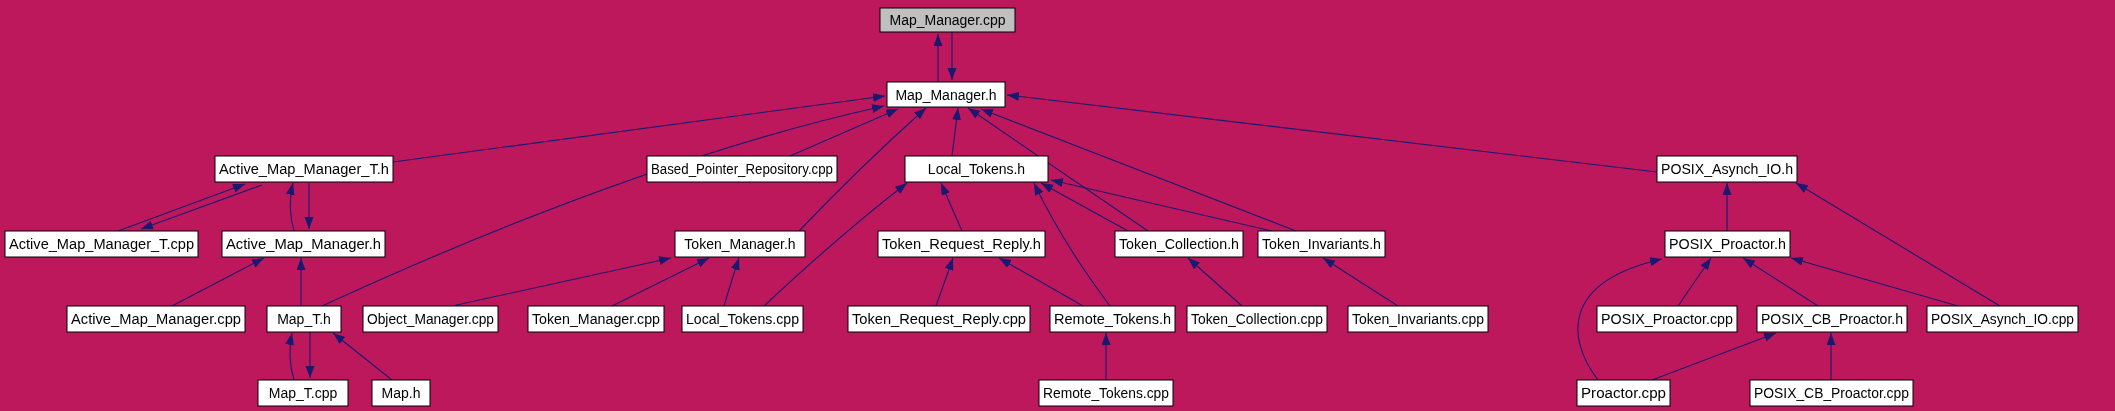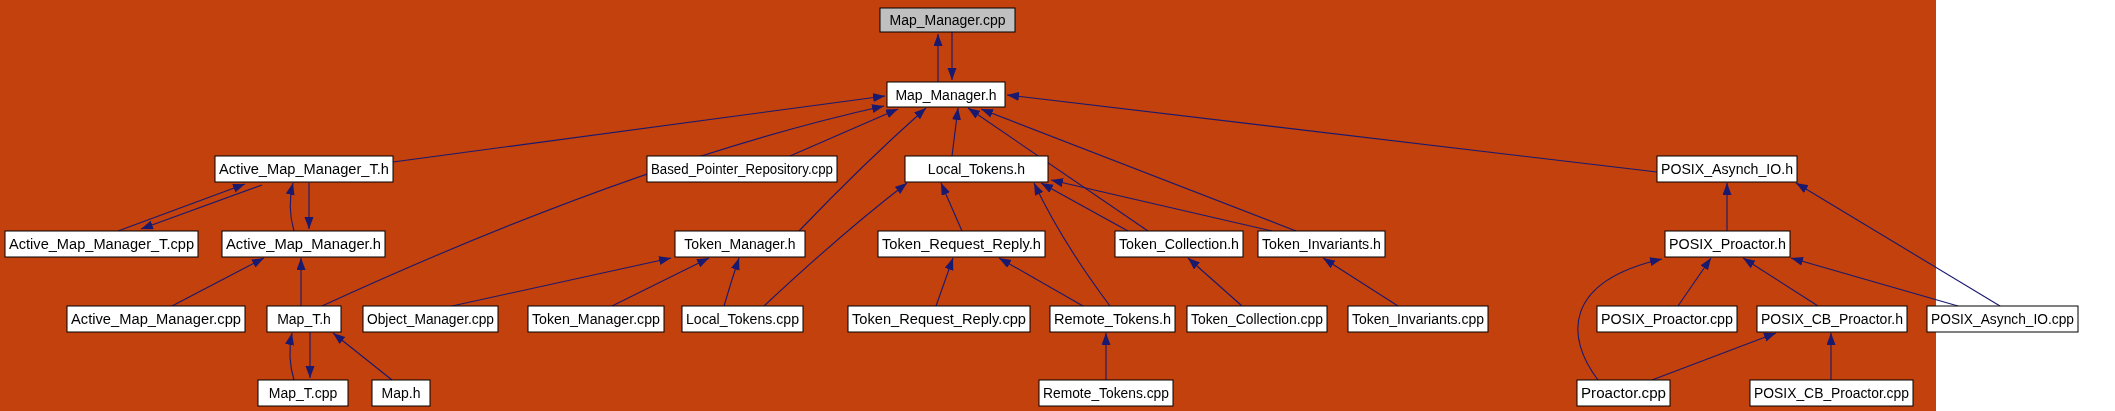--- a/index.html
+++ b/index.html
@@ -2,23 +2,23 @@
 <html><head>
 <meta charset="utf-8">
 <style>
   html, body {
     margin: 0;
     padding: 0;
     background: #ffffff;
   }
   .graph-wrap {
     position: relative;
-    width: 1936px;
+    width: 2115px;
     height: 411px;
-    background: #c2410c;
+    background: #be185d;
     font-family: "Liberation Sans", sans-serif;
   }
   svg { display: block; }
   .edge {
     fill: none;
     stroke-width: 1.1px;
   }
   .node-rect {
     stroke-width: 1px;
   }

